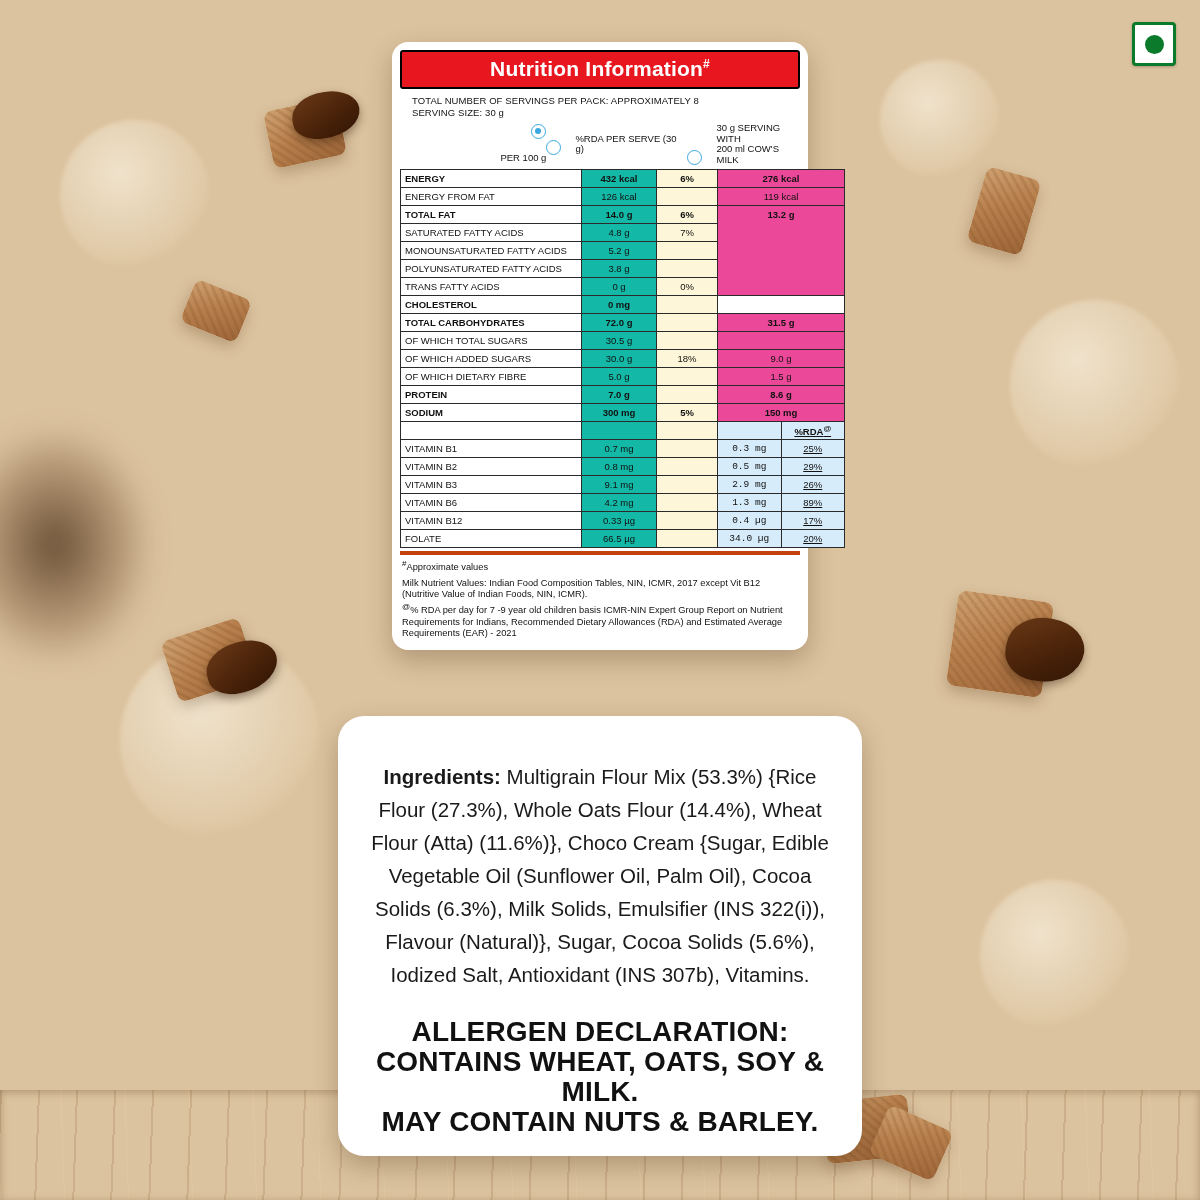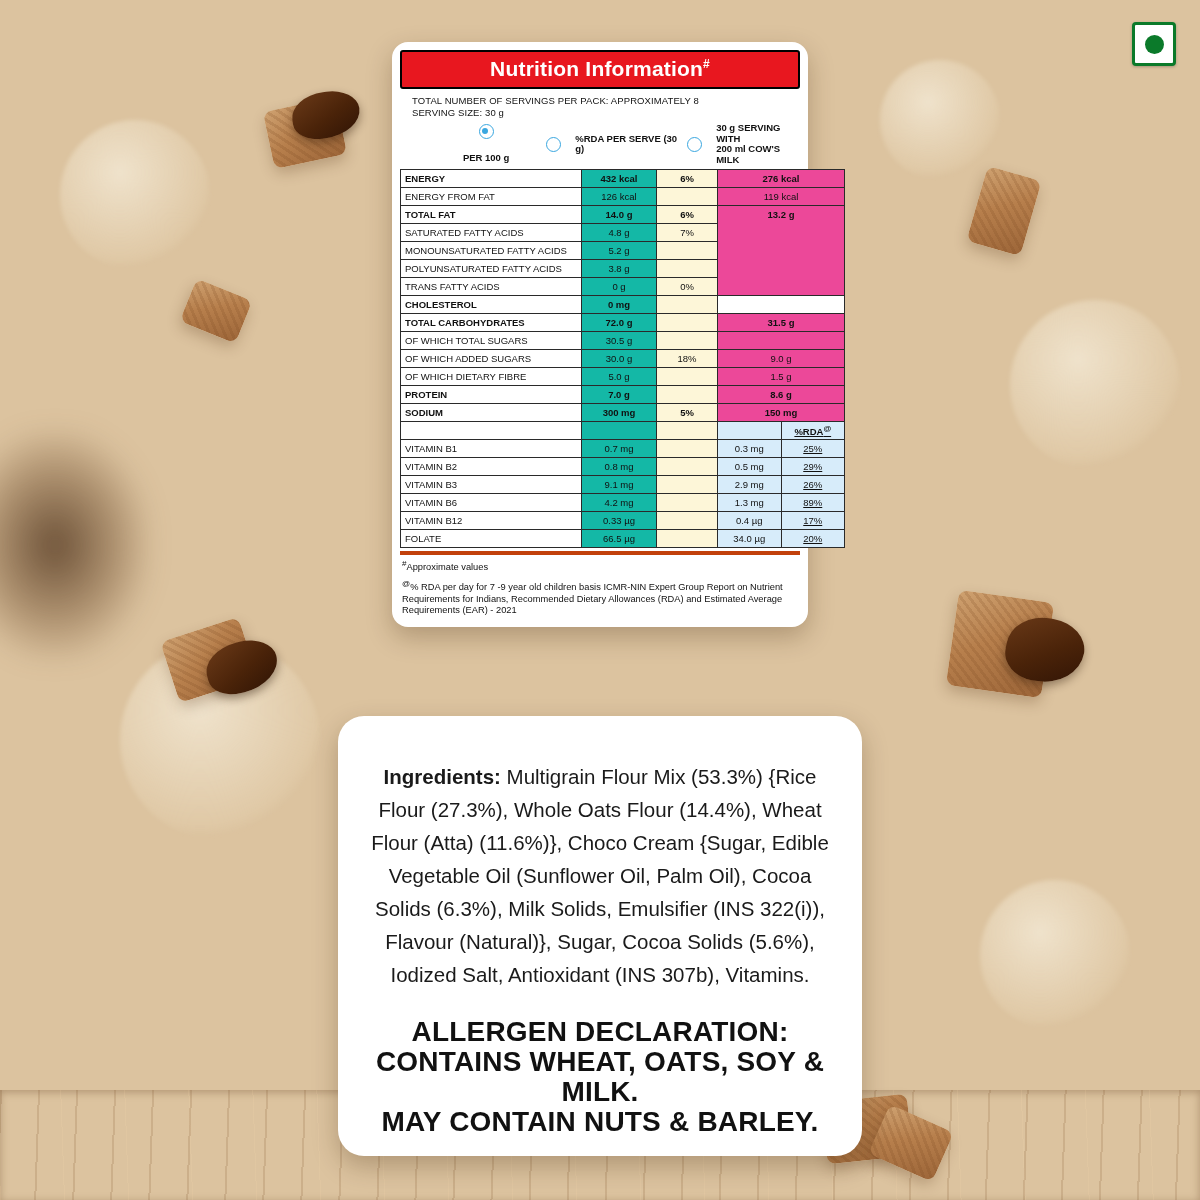--- a/index.html
+++ b/index.html
@@ -142,23 +142,22 @@
   #radio-row {
     display: flex;
     align-items: center;
     margin: 5px 0 4px 0;
     padding-left: 26px;
     font-size: 9.5px;
     color: #111;
   }
   .radio-opt {
     display: flex;
-    align-items: center;
+    align-items: flex-end;
     gap: 14px;
-    font-weight: bold;
   }
   .radio-opt.o1 { width: 128px; flex-direction: column; }
   .radio-opt.o2 { width: 150px; }
   .radio {
     width: 13px; height: 13px;
     border-radius: 50%;
     border: 1.6px solid #3aa7e0;
     background: #fff;
     flex: none;
     position: relative;
@@ -184,21 +183,21 @@
   #nutri-table td {
     border: 1px solid #2a2a2a;
     padding: 2px 4px;
     height: 13px;
     vertical-align: middle;
   }
   .c-name { width: 172px; text-align: left; }
   .c-100 { width: 66px; text-align: center; background: #14b8a6; }
   .c-rda { width: 52px; text-align: center; background: #fdf6d8; }
   .c-milk { width: 118px; text-align: center; background: #ec4899; }
-  .c-milk-val { width: 62px; text-align: center; background: #d7ecfa; }
+  .c-milk-val { width: 62px; text-align: center; background: #d7ecfa; font-family: Liberation Mono, monospace; }
   .c-milk-rda { width: 56px; text-align: center; background: #d7ecfa; text-decoration: underline; }
   .bold { font-weight: bold; }
   .nb { background: #fff !important; }
   .thickline td { border-top: 1.6px solid #000; }
   .rda-head { font-weight: bold; text-align: center; }
 
   
   #footnotes {
     margin-top: 3px;
     border-top: 4px solid #c2410c;
@@ -431,20 +430,21 @@
           <td class="c-100">66.5 µg</td>
           <td class="c-rda">&nbsp;</td>
           <td class="c-milk-val">34.0 µg</td>
           <td class="c-milk-rda">20%</td>
         </tr>
       </tbody>
   </table>
 
   <div id="footnotes">
     <div id="approx"><sup>#</sup><span>Approximate values</span></div>
+    <div>Milk Nutrient Values: Indian Food Composition Tables, NIN, ICMR, 2017 except Vit B12 (Nutritive Value of Indian Foods, NIN, ICMR).</div>
     <div><sup class="sup">@</sup><span>% RDA per day for 7 -9 year old children basis ICMR-NIN Expert Group Report on Nutrient Requirements for Indians, Recommended Dietary Allowances (RDA) and Estimated Average Requirements (EAR) - 2021</span></div>
   </div>
 </div>
 
 <div id="ingredients-card">
   <div id="ingredients-text">
     <b>Ingredients:</b><span> Multigrain Flour Mix (53.3%) {Rice Flour (27.3%), Whole Oats Flour (14.4%), Wheat Flour (Atta) (11.6%)}, Choco Cream {Sugar, Edible Vegetable Oil (Sunflower Oil, Palm Oil), Cocoa Solids (6.3%), Milk Solids, Emulsifier (INS 322(i)), Flavour (Natural)}, Sugar, Cocoa Solids (5.6%), Iodized Salt, Antioxidant (INS 307b), Vitamins.</span>
   </div>
   <div id="allergen" style="white-space:pre-line">ALLERGEN DECLARATION: CONTAINS WHEAT, OATS, SOY &amp; MILK.
 MAY CONTAIN NUTS &amp; BARLEY.</div>

